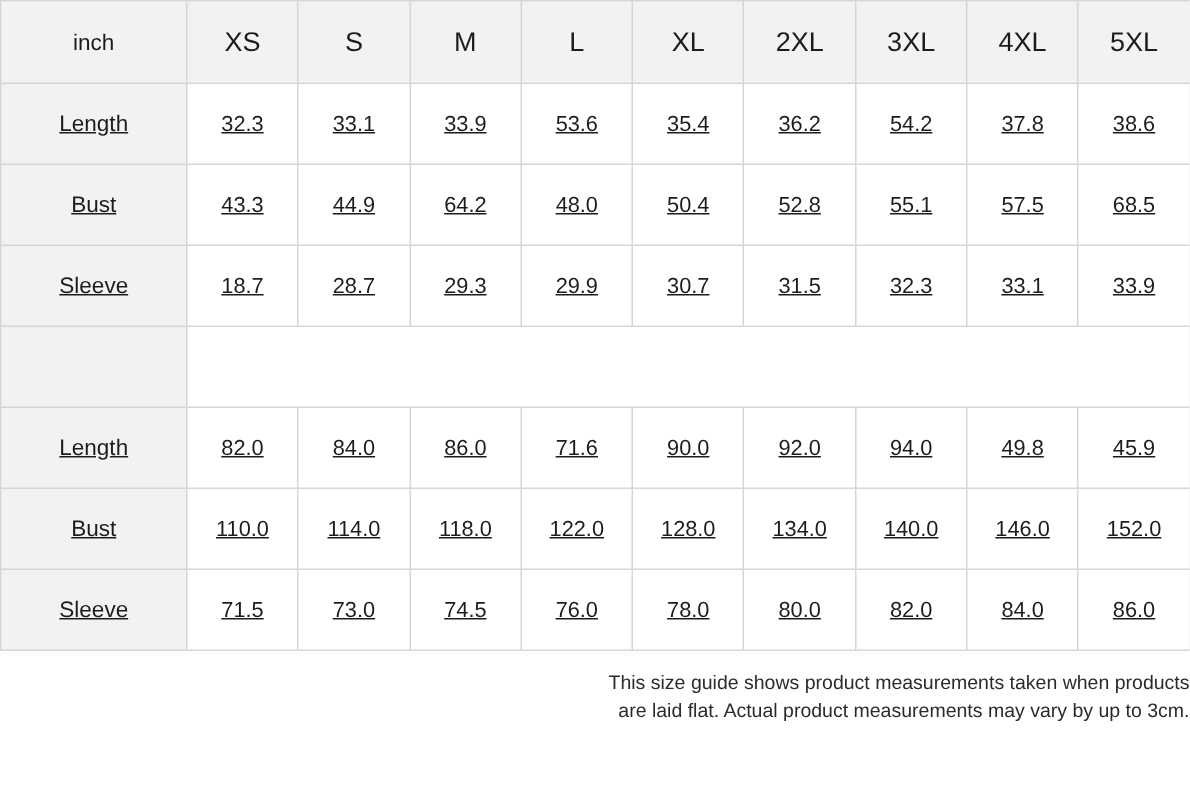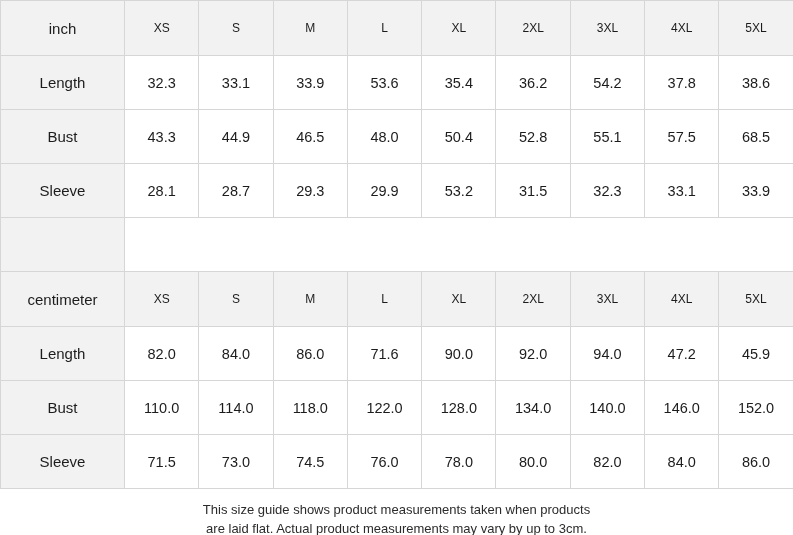--- a/index.html
+++ b/index.html
@@ -33,28 +33,29 @@
     color: #1c1c1c;
     padding: 0;
   }
   
   col.c0 { width: 124px; }
   col.cx { width: 74.3px; }
 
   tr.header-row td {
     height: 54px;
     background: #f2f2f2;
-    font-size: 12px;
+    font-size: 18px;
   }
   tr.header-row td.unit-cell {
     font-size: 15px;
   }
   tr.data-row td {
     height: 53px;
     background: #ffffff;
+    text-decoration: underline;
   }
   tr.data-row td.label-cell {
     background: #f2f2f2;
     font-size: 15px;
   }
   tr.spacer-row td {
     height: 53px;
     background: #ffffff;
     border-left: none;
     border-right: none;
@@ -69,21 +70,21 @@
     border-right: 1px solid #d6d6d6;
     background: #ffffff;
   }
   .note {
     margin-top: 12px;
     text-align: center;
     font-size: 13px;
     line-height: 1.45;
     color: #2b2b2b;
   }
-  .note div { white-space: nowrap; }
+  .note div { white-space: nowrap; text-align: right; }
 </style>
 </head>
 <body>
 
 <div class="sheet">
 
   <table class="size-table">
     <colgroup>
       <col class="c0">
         <col class="cx">
@@ -121,70 +122,58 @@
         <td>36.2</td>
         <td>54.2</td>
         <td>37.8</td>
         <td>38.6</td>
       </tr>
 
       <tr class="data-row">
         <td class="label-cell">Bust</td>
         <td>43.3</td>
         <td>44.9</td>
-        <td>46.5</td>
+        <td>64.2</td>
         <td>48.0</td>
         <td>50.4</td>
         <td>52.8</td>
         <td>55.1</td>
         <td>57.5</td>
         <td>68.5</td>
       </tr>
 
       <tr class="data-row">
         <td class="label-cell">Sleeve</td>
-        <td>28.1</td>
+        <td>18.7</td>
         <td>28.7</td>
         <td>29.3</td>
         <td>29.9</td>
-        <td>53.2</td>
+        <td>30.7</td>
         <td>31.5</td>
         <td>32.3</td>
         <td>33.1</td>
         <td>33.9</td>
       </tr>
 
       <tr class="spacer-row">
         <td class="sp-first"></td>
         <td class="sp-rest" colspan="9"></td>
       </tr>
 
-      <tr class="header-row">
-        <td class="unit-cell">centimeter</td>
-        <td>XS</td>
-        <td>S</td>
-        <td>M</td>
-        <td>L</td>
-        <td>XL</td>
-        <td>2XL</td>
-        <td>3XL</td>
-        <td>4XL</td>
-        <td>5XL</td>
-      </tr>
 
       <tr class="data-row">
         <td class="label-cell">Length</td>
         <td>82.0</td>
         <td>84.0</td>
         <td>86.0</td>
         <td>71.6</td>
         <td>90.0</td>
         <td>92.0</td>
         <td>94.0</td>
-        <td>47.2</td>
+        <td>49.8</td>
         <td>45.9</td>
       </tr>
 
       <tr class="data-row">
         <td class="label-cell">Bust</td>
         <td>110.0</td>
         <td>114.0</td>
         <td>118.0</td>
         <td>122.0</td>
         <td>128.0</td>

